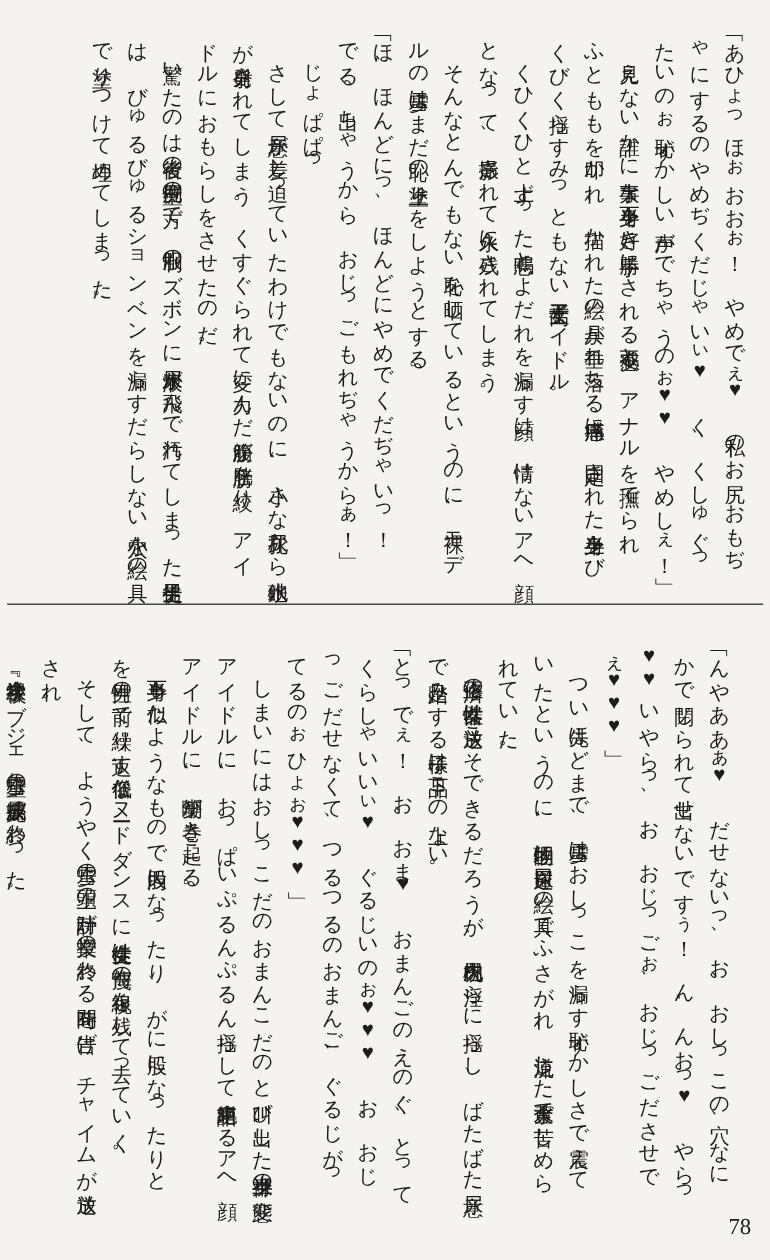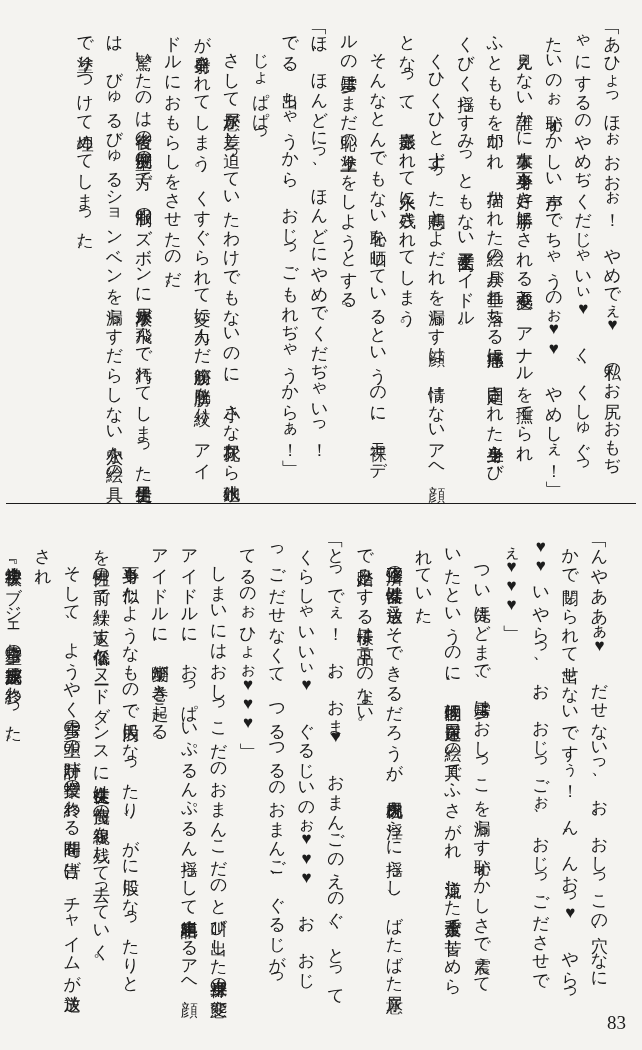--- a/index.html
+++ b/index.html
@@ -54,15 +54,15 @@
       <p>「んやああぁ♥　だせないっ、お、おしっこの穴、なにかで閉じられて出せないですぅ！　ん、んおっ♥　やらっ♥♥いやらっ、お、おじっごぉ、おじっごださせでぇ♥♥♥」</p>
       <p class="indent">つい先ほどまで、雪歩はおしっこを漏らす恥ずかしさで震えていたというのに、物理的に尿道口を絵の具でふさがれ、逆流した黄金水で苦しめられていた。</p>
       <p class="indent">修正済の女性器は放送こそできるだろうが、肉桃尻を淫らに揺らし、ばたばた尿意で足踏みする様子は下品この上ない。</p>
       <p>「とっでぇ！　お、おま♥　おまんごのえのぐ、とってくらしゃいいぃ♥　ぐるじいのぉ♥♥♥　お、おじっごだせなくて、つるつるのおまんご、ぐるじがってるのぉひょぉ♥♥♥」</p>
       <p class="indent">しまいにはおしっこだのおまんこだのと叫び出した上半身裸の変態アイドルに、おっぱいぷるんぷるん揺らして卑語絶叫するアヘ顔アイドルに、嘲笑が巻き起こる。</p>
       <p class="indent">下半身も似たようなもので内股になったり、がに股になったりとを男性の前で繰り返す低俗なヌードダンスに女生徒は侮蔑の視線を残して去っていく。</p>
       <p class="indent">そして、ようやく雪歩の頭上の時計が授業の終わる時間を告げ、チャイムが放送され。</p>
       <p class="indent">『全裸学校オブジェ壁雪歩』の完成披露が終わった。</p>
     </section>
 
-  <div class="page-number" style="color: rgb(28, 28, 28);">83</div>
+  <div class="page-number" style="color: rgb(28, 28, 28);">78</div>
 
 </div>
 
 </body></html>

